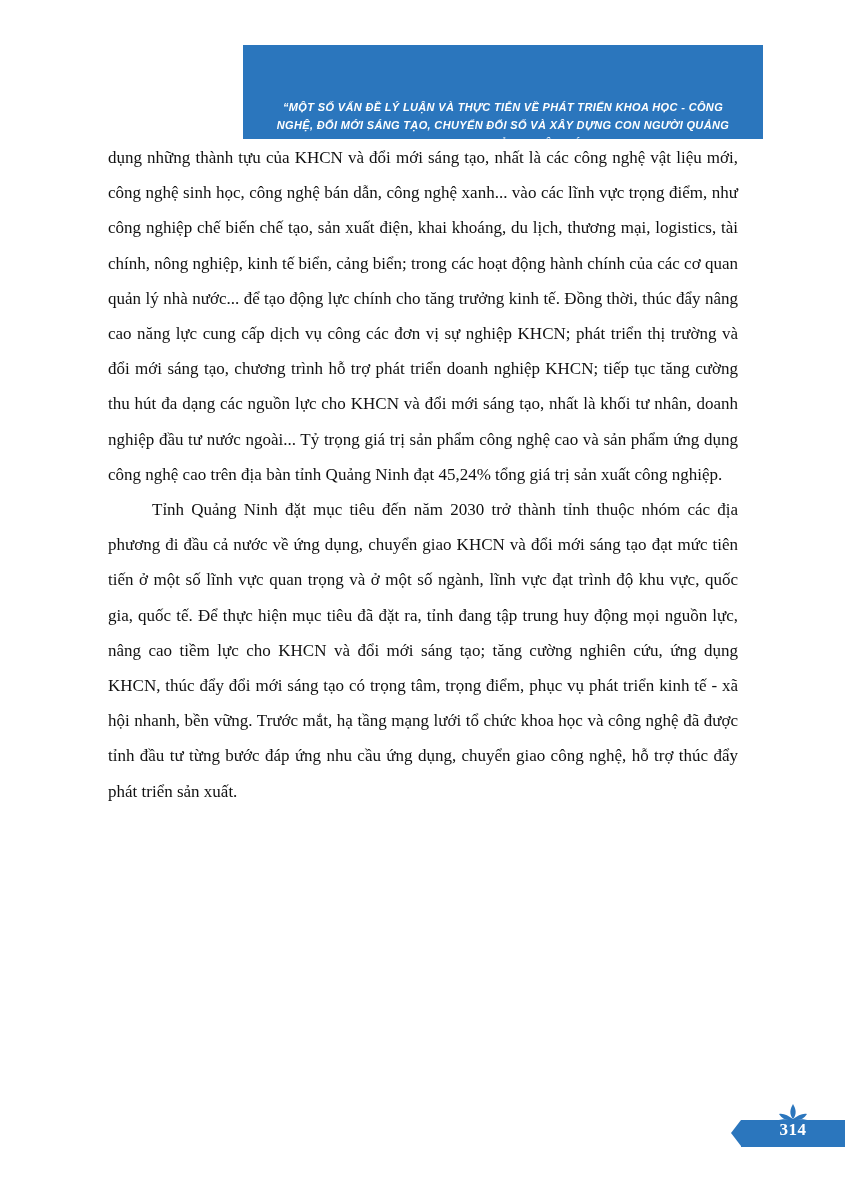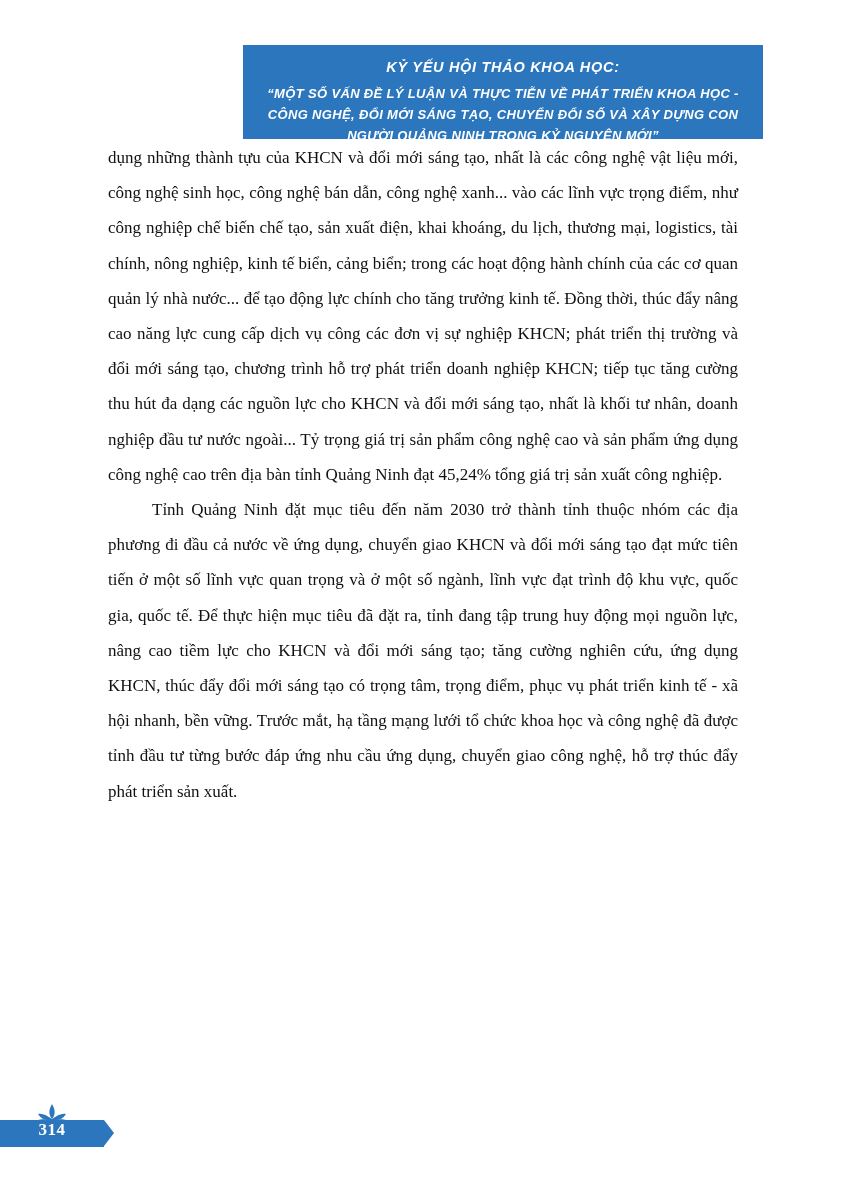--- a/index.html
+++ b/index.html
@@ -47,25 +47,26 @@
     letter-spacing: 0.7px;
     line-height: 1.45;
     text-transform: uppercase;
     margin-bottom: 5px;
   }
   .header-line2 {
     color: #ffffff;
     font-family: "Liberation Sans", sans-serif;
     font-weight: bold;
     font-style: italic;
-    font-size: 13px;
+    font-size: 11px;
     letter-spacing: 0.35px;
     line-height: 1.62;
     text-transform: uppercase;
     max-width: 480px;
+    margin-top: 42px;
   }
 
   
   .content {
     position: absolute;
     top: 140px;
     left: 108px;
     width: 630px;
     font-size: 17px;
     line-height: 35.2px;
@@ -81,21 +82,21 @@
 
   
   .footer {
     position: absolute;
     left: 0;
     right: 0;
     bottom: 44px;
     height: 54px;
     display: flex;
     align-items: center;
-    justify-content: flex-start;
+    justify-content: flex-end;
   }
   .footer-badge {
     position: relative;
     width: 104px;
     height: 44px;
     display: flex;
     align-items: center;
     justify-content: center;
   }
   .footer-badge .ribbon {
@@ -142,21 +143,20 @@
     letter-spacing: 0.5px;
     padding-top: 2px;
   }
 </style>
 </head>
 <body>
 
 <div class="page">
 
   <div class="header-banner">
-    <div class="header-line1">KỶ YẾU HỘI THẢO KHOA HỌC:</div>
     <div class="header-line2">“MỘT SỐ VẤN ĐỀ LÝ LUẬN VÀ THỰC TIỄN VỀ PHÁT TRIỂN KHOA HỌC - CÔNG NGHỆ, ĐỔI MỚI SÁNG TẠO, CHUYỂN ĐỔI SỐ VÀ XÂY DỰNG CON NGƯỜI QUẢNG NINH TRONG KỶ NGUYÊN MỚI”</div>
   </div>
 
   <div class="content">
     <p>dụng những thành tựu của KHCN và đổi mới sáng tạo, nhất là các công nghệ vật liệu mới, công nghệ sinh học, công nghệ bán dẫn, công nghệ xanh... vào các lĩnh vực trọng điểm, như công nghiệp chế biến chế tạo, sản xuất điện, khai khoáng, du lịch, thương mại, logistics, tài chính, nông nghiệp, kinh tế biển, cảng biển; trong các hoạt động hành chính của các cơ quan quản lý nhà nước... để tạo động lực chính cho tăng trưởng kinh tế. Đồng thời, thúc đẩy nâng cao năng lực cung cấp dịch vụ công các đơn vị sự nghiệp KHCN; phát triển thị trường và đổi mới sáng tạo, chương trình hỗ trợ phát triển doanh nghiệp KHCN; tiếp tục tăng cường thu hút đa dạng các nguồn lực cho KHCN và đổi mới sáng tạo, nhất là khối tư nhân, doanh nghiệp đầu tư nước ngoài... Tỷ trọng giá trị sản phẩm công nghệ cao và sản phẩm ứng dụng công nghệ cao trên địa bàn tỉnh Quảng Ninh đạt 45,24% tổng giá trị sản xuất công nghiệp.</p>
     <p class="indent">Tỉnh Quảng Ninh đặt mục tiêu đến năm 2030 trở thành tỉnh thuộc nhóm các địa phương đi đầu cả nước về ứng dụng, chuyển giao KHCN và đổi mới sáng tạo đạt mức tiên tiến ở một số lĩnh vực quan trọng và ở một số ngành, lĩnh vực đạt trình độ khu vực, quốc gia, quốc tế. Để thực hiện mục tiêu đã đặt ra, tỉnh đang tập trung huy động mọi nguồn lực, nâng cao tiềm lực cho KHCN và đổi mới sáng tạo; tăng cường nghiên cứu, ứng dụng KHCN, thúc đẩy đổi mới sáng tạo có trọng tâm, trọng điểm, phục vụ phát triển kinh tế - xã hội nhanh, bền vững. Trước mắt, hạ tầng mạng lưới tổ chức khoa học và công nghệ đã được tỉnh đầu tư từng bước đáp ứng nhu cầu ứng dụng, chuyển giao công nghệ, hỗ trợ thúc đẩy phát triển sản xuất.</p>
   </div>
 
   <div class="footer">
     <div class="footer-badge">

